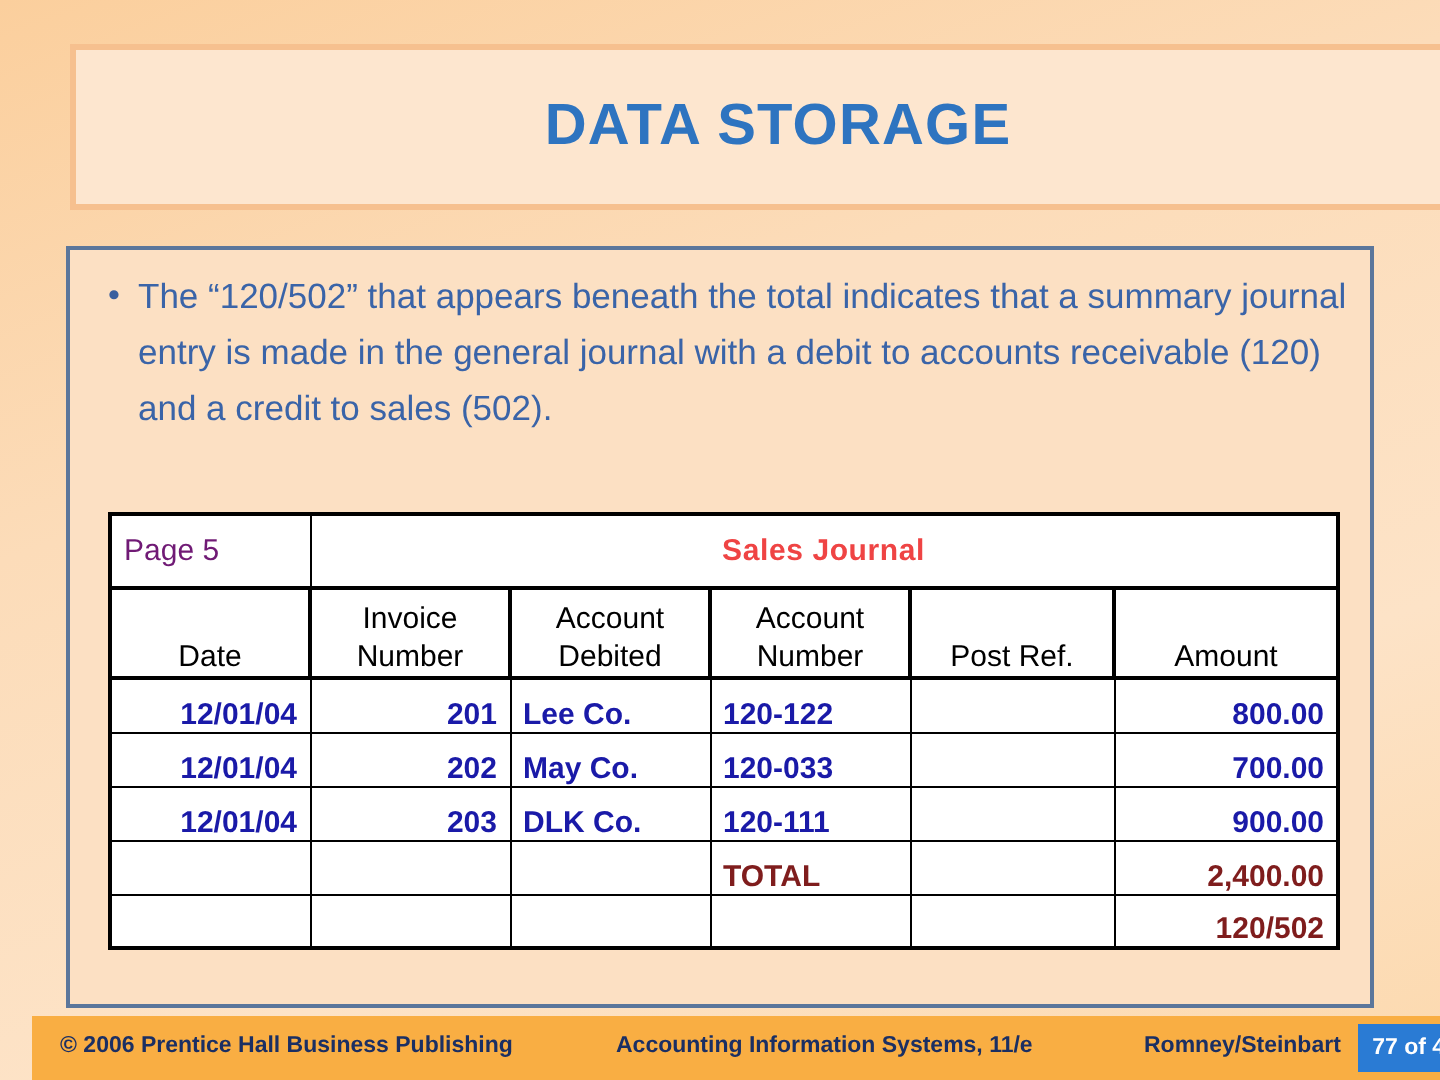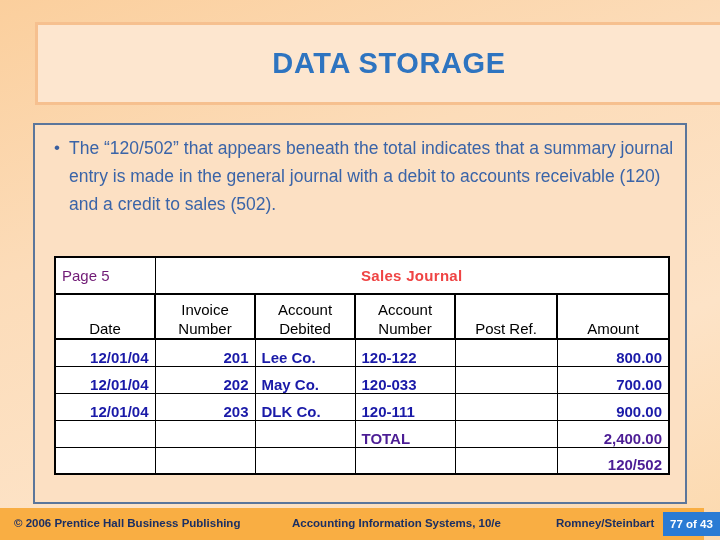--- a/index.html
+++ b/index.html
@@ -141,34 +141,34 @@
 
   
   .data-row td { height: 28px; font-weight: bold; color: #1a1aa8; }
   .cell-date   { text-align: right; }
   .cell-inv    { text-align: right; }
   .cell-acct   { text-align: left; }
   .cell-num    { text-align: left; }
   .cell-post   { text-align: center; }
   .cell-amt    { text-align: right; }
 
-  .total-row td { height: 28px; font-weight: bold; color: #4c1d95; }
+  .total-row td { height: 28px; font-weight: bold; color: #7f1d1d; }
 
   
   col.c-date { width: 100px; }
   col.c-inv  { width: 100px; }
   col.c-acct { width: 100px; }
   col.c-num  { width: 100px; }
   col.c-post { width: 102px; }
   col.c-amt  { width: 112px; }
 
   
   #footer {
     position: absolute;
-    left: 0;
+    left: 16px;
     top: 508px;
     width: 704px;
     height: 32px;
     background: linear-gradient(180deg, #fcb košick 0%, #f8a83c 0%, #fbb851 50%, #f9ab3e 100%);
     background: #f9ae43;
   }
   #footer-inner {
     position: relative;
     width: 720px;
     height: 32px;
@@ -305,19 +305,19 @@
           </tr>
         </tbody>
       </table>
     </div>
 
   </div>
 
   <div id="footer">
     <div id="footer-inner">
       <span class="foot-txt" id="foot-copyright">© 2006 Prentice Hall Business Publishing</span>
-      <span class="foot-txt" id="foot-title">Accounting Information Systems, 10/e</span>
+      <span class="foot-txt" id="foot-title">Accounting Information Systems, 11/e</span>
       <span class="foot-txt" id="foot-authors">Romney/Steinbart</span>
       <span id="page-badge">77 of 43</span>
     </div>
   </div>
 
 </div>
 
 </body></html>

